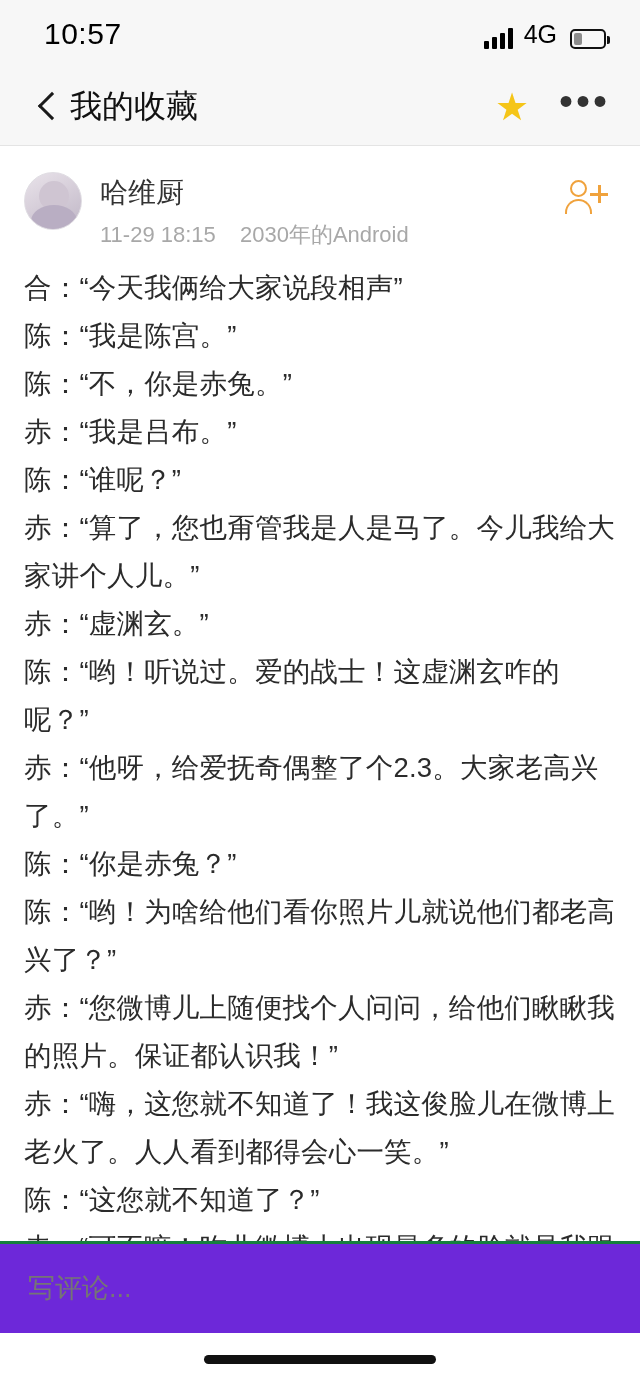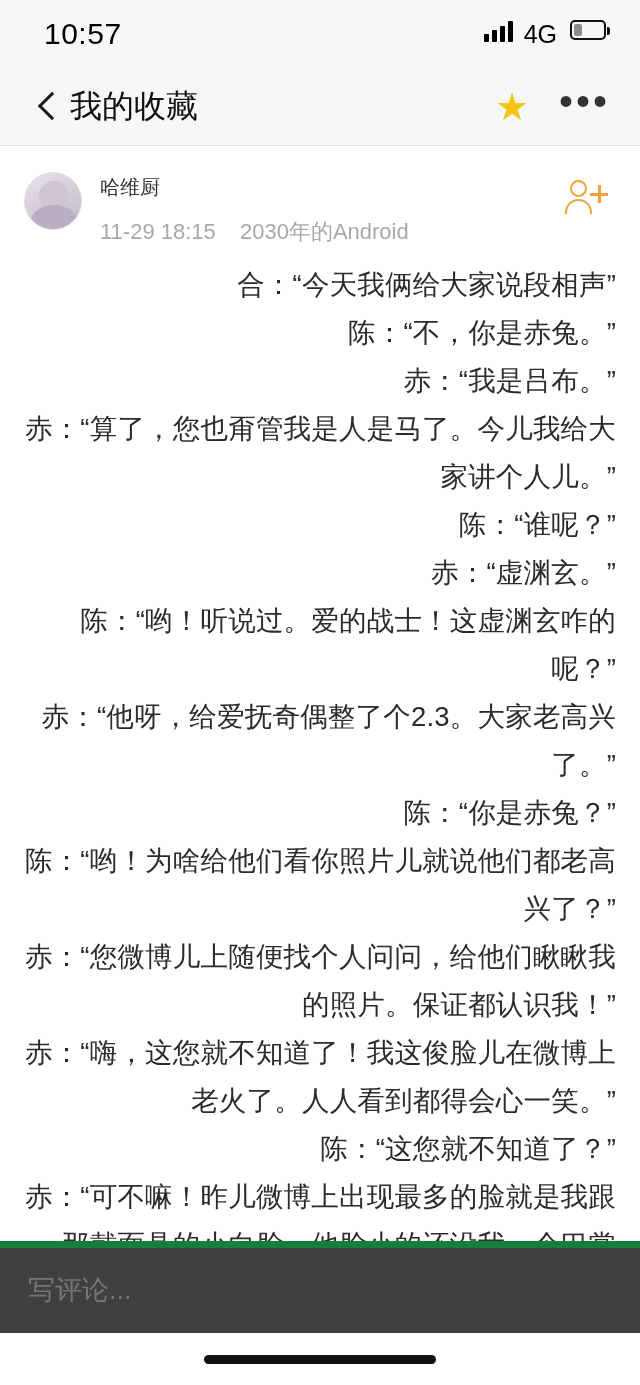--- a/index.html
+++ b/index.html
@@ -29,21 +29,21 @@
     padding: 0 34px 0 44px;
     flex: 0 0 auto;
   }
   .status-time {
     font-size: 30px;
     color: #000;
     letter-spacing: 0.5px;
   }
   .status-right {
     display: flex;
-    align-items: flex-start;
+    align-items: flex-end;
     gap: 9px;
   }
   .signal {
     display: flex;
     align-items: flex-end;
     gap: 3px;
     height: 22px;
   }
   .signal i {
     display: block;
@@ -167,23 +167,23 @@
     width: 46px; height: 32px;
     border-radius: 50% 50% 0 0;
     background: #b9aec3;
   }
   .post-meta {
     margin-left: 18px;
     flex: 1 1 auto;
     padding-top: 2px;
   }
   .post-name {
-    font-size: 20px;
+    font-size: 28px;
     color: #333;
-    margin-bottom: 16px;
+    margin-bottom: 8px;
   }
   .post-sub {
     font-size: 22px;
     color: #a8a8a8;
   }
   .post-sub .src { margin-left: 18px; }
   .follow-icon {
     width: 46px;
     height: 46px;
     position: relative;
@@ -213,28 +213,28 @@
   .follow-icon .plus-v { left: 34px; top: 9px; width: 2.5px; height: 18px; }
   .follow-icon .plus-h { left: 26px; top: 17px; width: 18px; height: 2.5px; }
 
   .post-body {
     padding: 8px 24px 0 24px;
     font-size: 27.5px;
     line-height: 48px;
     color: #2b2b2b;
     letter-spacing: 0.2px;
   }
-  .post-body p { margin: 0; text-align: right; }
+  .post-body p { margin: 0; }
 
   
   .comment-bar {
     flex: 0 0 auto;
     height: 92px;
-    background: #404040;
-    border-top: 7px solid #15803d;
+    background: #6d28d9;
+    border-top: 3px solid #15803d;
     display: flex;
     align-items: center;
     padding: 8px 28px;
   }
   .comment-input {
     border: none;
     outline: none;
     background: transparent;
     font-size: 27px;
     color: #b4b4b4;
@@ -301,24 +301,25 @@
       <div class="follow-icon">
         <span class="head"></span>
           <span class="body"></span>
         <span class="plus-v"></span>
           <span class="plus-h"></span>
       </div>
     </div>
 
     <div class="post-body">
       <p>合：“今天我俩给大家说段相声”</p>
+      <p>陈：“我是陈宫。”</p>
       <p>陈：“不，你是赤兔。”</p>
       <p>赤：“我是吕布。”</p>
+      <p>陈：“谁呢？”</p>
       <p>赤：“算了，您也甭管我是人是马了。今儿我给大家讲个人儿。”</p>
-      <p>陈：“谁呢？”</p>
       <p>赤：“虚渊玄。”</p>
       <p>陈：“哟！听说过。爱的战士！这虚渊玄咋的呢？”</p>
       <p>赤：“他呀，给爱抚奇偶整了个2.3。大家老高兴了。”</p>
       <p>陈：“你是赤兔？”</p>
       <p>陈：“哟！为啥给他们看你照片儿就说他们都老高兴了？”</p>
       <p>赤：“您微博儿上随便找个人问问，给他们瞅瞅我的照片。保证都认识我！”</p>
       <p>赤：“嗨，这您就不知道了！我这俊脸儿在微博上老火了。人人看到都得会心一笑。”</p>
       <p>陈：“这您就不知道了？”</p>
       <p>赤：“可不嘛！昨儿微博上出现最多的脸就是我跟那戴面具的小白脸。他脸小的还没我一个巴掌大，哪有我好看！人都说俊马俊马，你说我这马脸能不俊吗?”</p>
 

